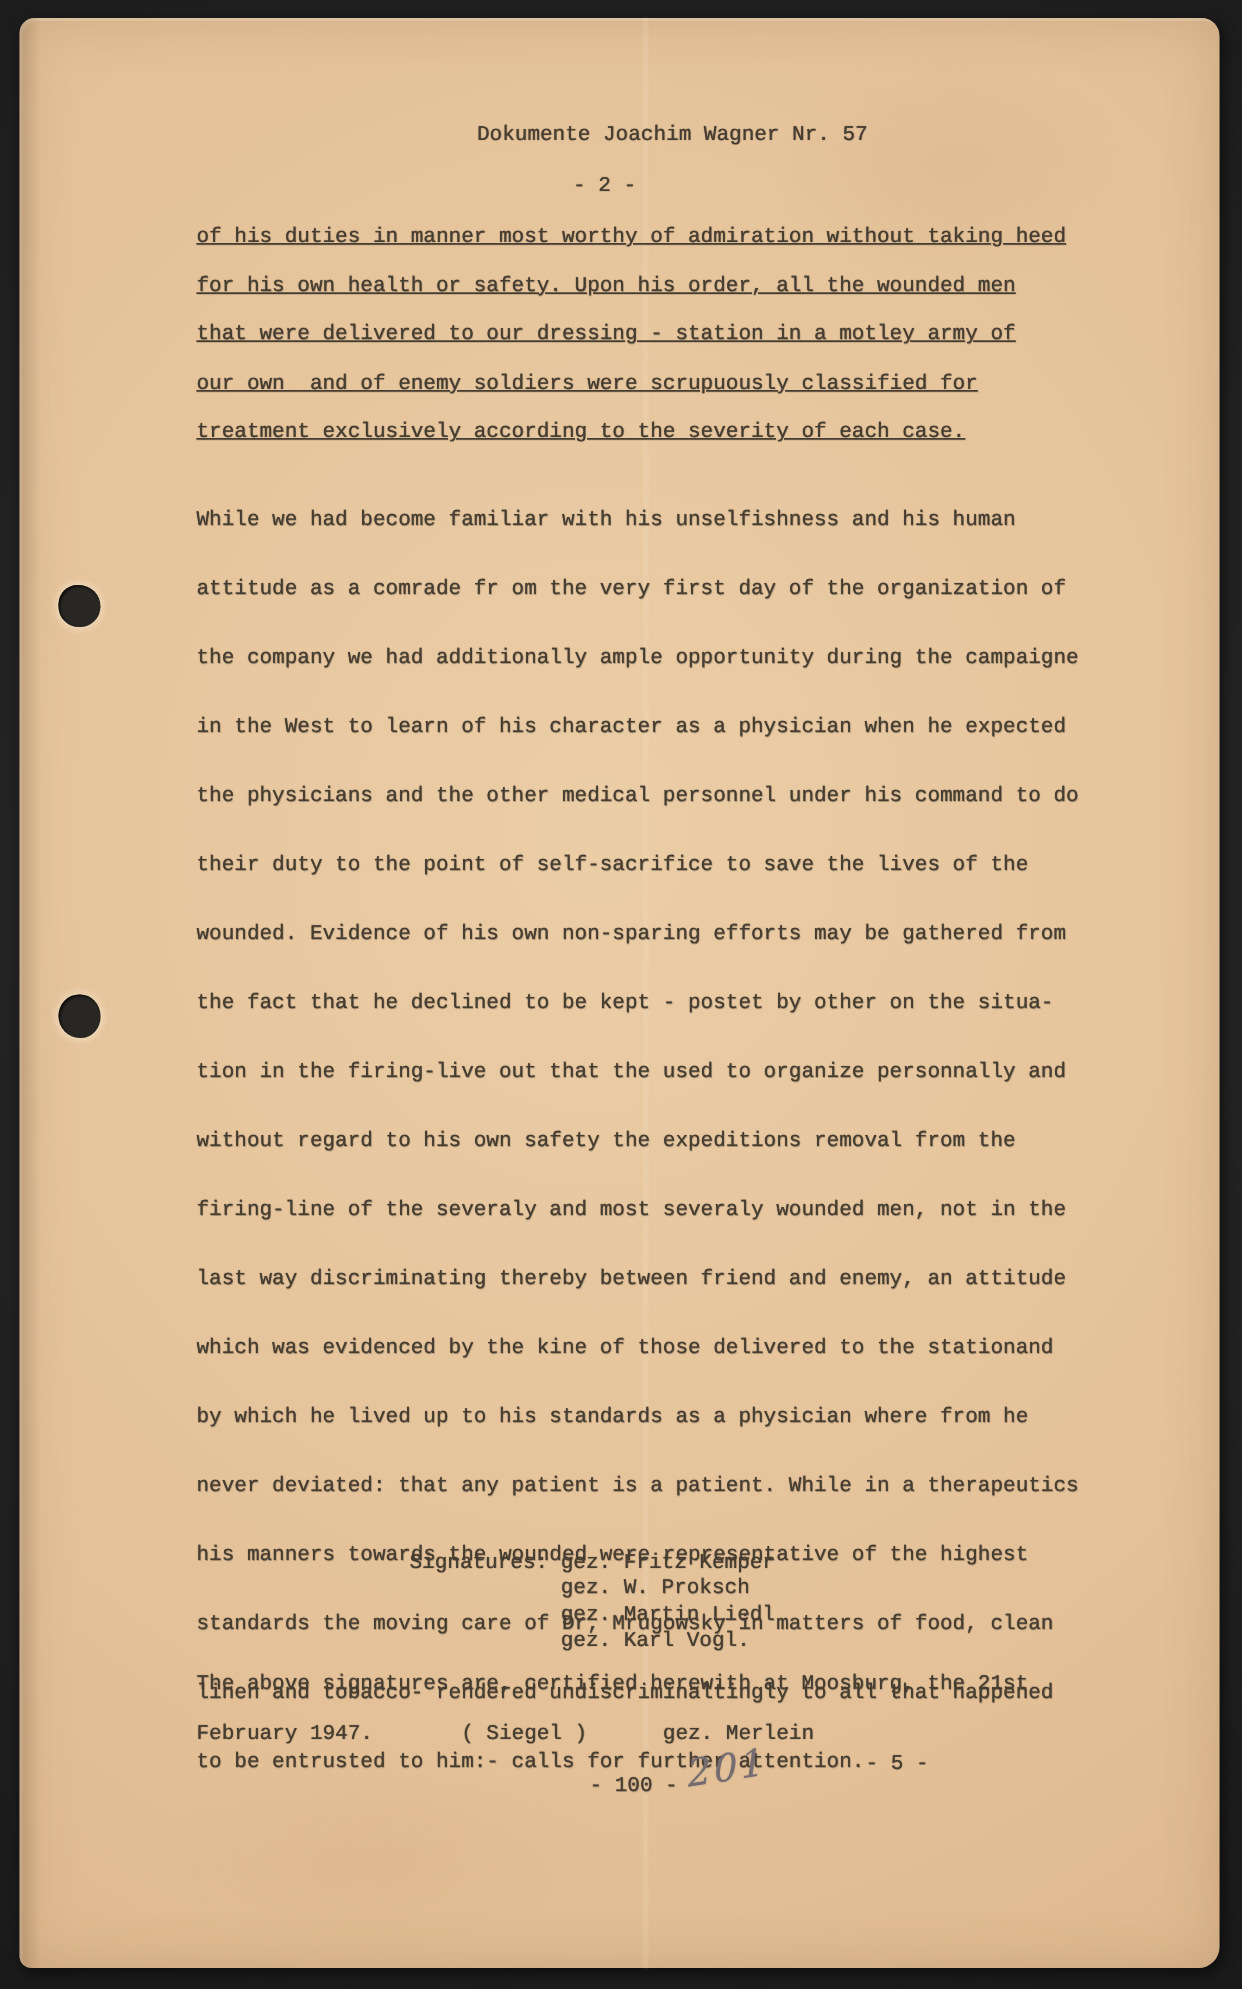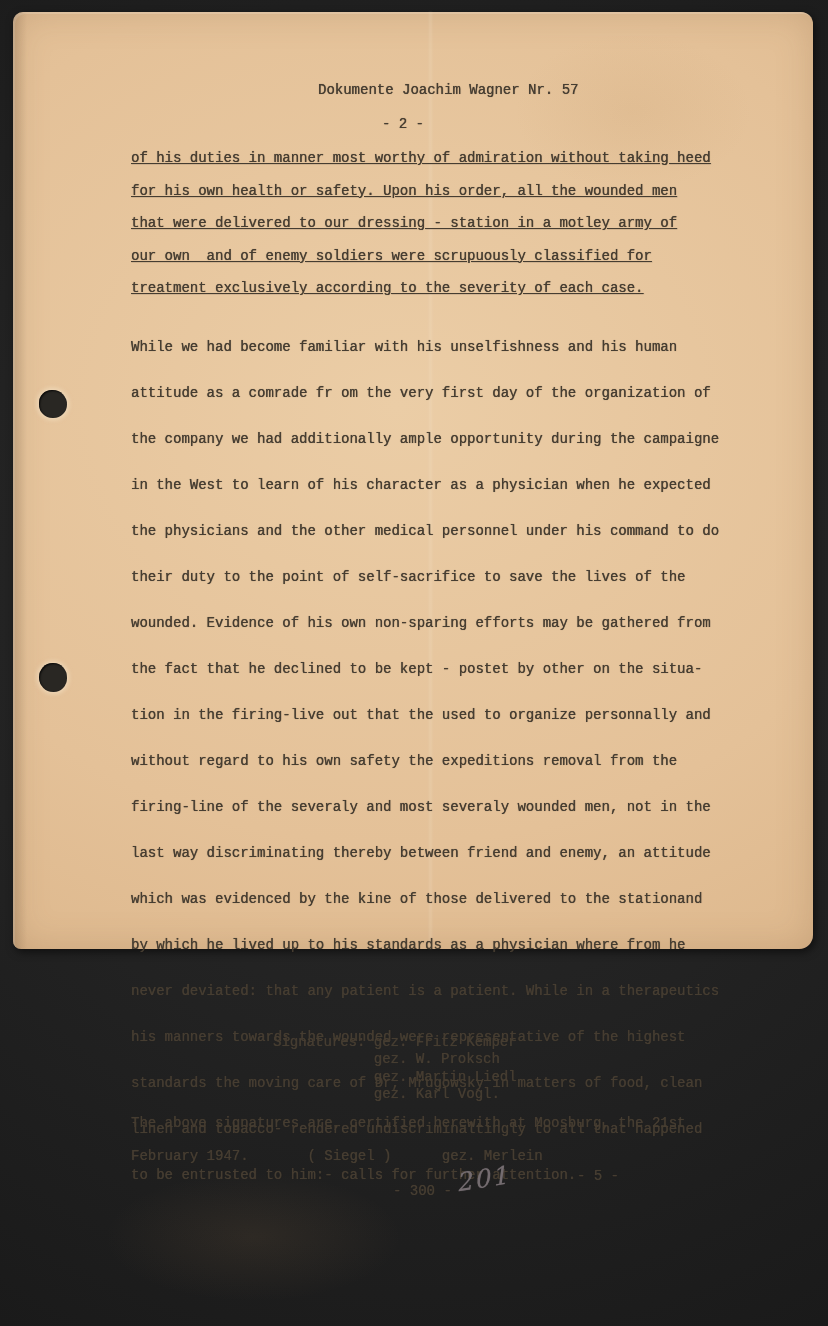--- a/index.html
+++ b/index.html
@@ -12,21 +12,21 @@
     position: relative;
     overflow: hidden;
     background: radial-gradient(circle at 50% 45%, #2a2a2a 0%, #222222 55%, #1a1a1a 100%);
     font-family: "Liberation Mono", monospace;
   }
   .paper {
     position: absolute;
     left: 13px;
     top: 12px;
     width: 800px;
-    height: 937px;
+    height: 1300px;
     background:
       radial-gradient(ellipse 120% 85% at 48% 42%, #ebcda6 0%, #e4c198 55%, #d9b286 100%);
     border-radius: 10px 12px 14px 8px;
     box-shadow:
       2px 3px 9px rgba(0,0,0,0.55),
       inset 0 0 36px rgba(128,92,58,0.22),
       inset 2px 2px 0 rgba(255,248,235,0.25);
   }
   
   .crease {
@@ -148,16 +148,16 @@
   <div class="t sig-block">Signatures: gez. Fritz Kemper
             gez. W. Proksch
             gez. Martin Liedl
             gez. Karl Vogl.</div>
 
   <div class="t para-4">The above signatures are, certified herewith at Moosburg, the 21st
 February 1947.       ( Siegel )      gez. Merlein</div>
 
   <div class="t solo foot-5">- 5 -</div>
 
-  <div class="t solo foot-200">- 300 -</div>
+  <div class="t solo foot-200">- 100 -</div>
 
   <div class="hw">201</div>
 </div>
 
 </body></html>

